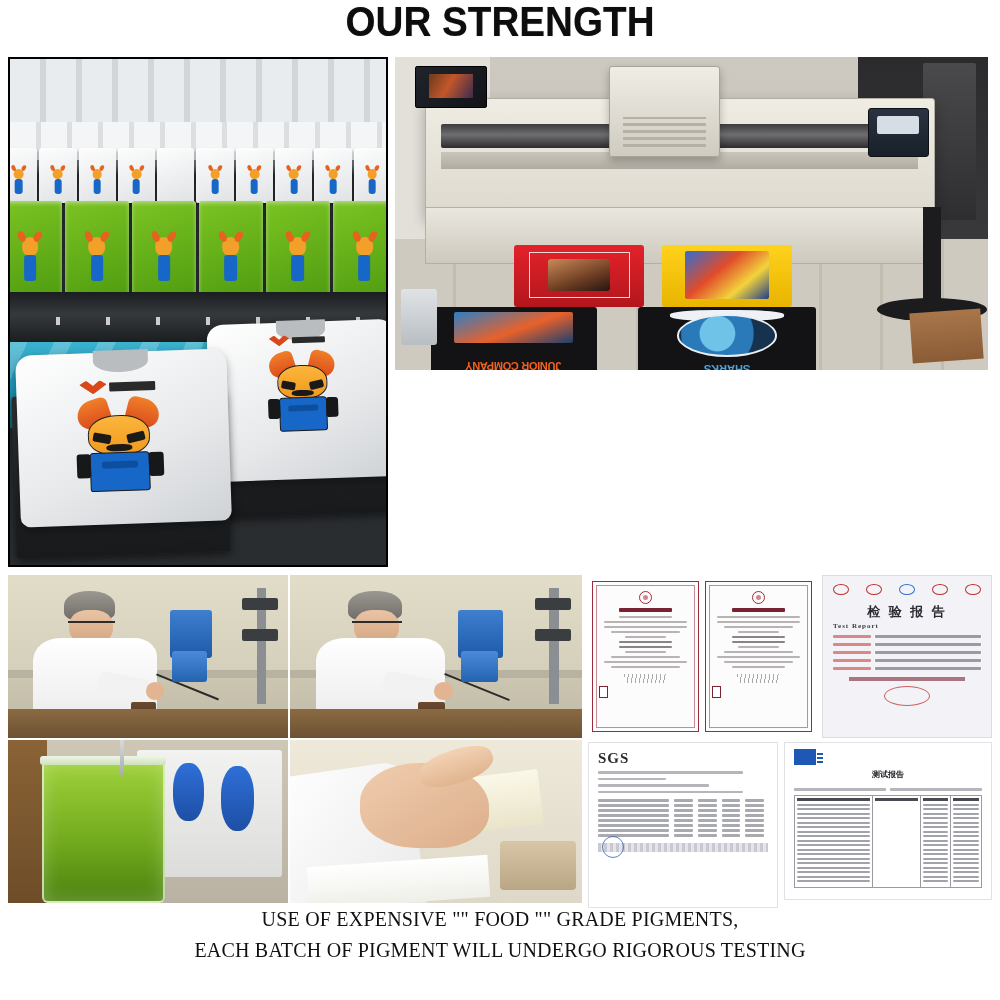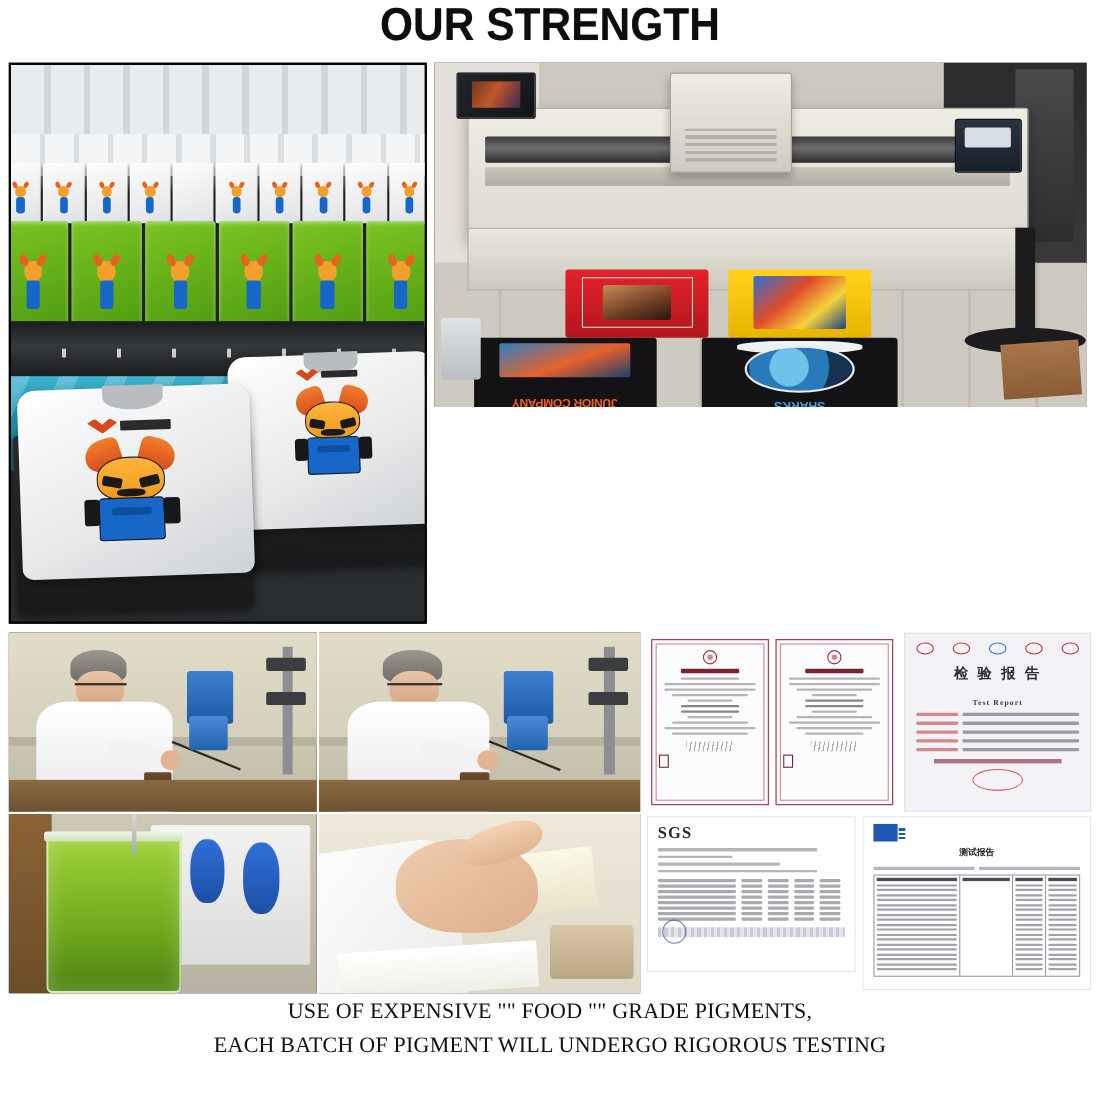--- a/index.html
+++ b/index.html
@@ -240,21 +240,21 @@
   .hd-paper { position:absolute; left:46%; top:22%; width:40%; height:34%;
       background: linear-gradient(#fbf8e8,#e9e4c9); transform: rotate(-7deg); border-radius:2px; }
   .hd-paper2 { position:absolute; left:6%; bottom:0; width:62%; height:26%;
       background: linear-gradient(#ffffff,#efefe8); transform: rotate(-4deg); }
   .hd-blur { position:absolute; right:2%; bottom:8%; width:26%; height:30%;
       background: linear-gradient(#d8c6a8,#b9a684); border-radius:4px; }
 
   
   #p-certs { left: 588px; top: 575px; width: 228px; height: 163px; background:#fff; }
   #p-report { left: 822px; top: 575px; width: 170px; height: 163px; background:#fff; }
-  #p-sgs { left: 588px; top: 742px; width: 190px; height: 142px; background:#fff; }
+  #p-sgs { left: 588px; top: 742px; width: 190px; height: 166px; background:#fff; }
   #p-tr { left: 784px; top: 742px; width: 208px; height: 158px; background:#fff; }
 
   .cert-pair { position:absolute; inset:0; display:flex; gap:6px; background:#fff; padding:6px 4px; }
   .cert { flex:1; background:#fdfcfc; border:1.5px solid #9c2b3a; position:relative; padding:7px 6px; }
   .cert:before { content:""; position:absolute; inset:3px; border:.5px solid #c78b95; }
   .cert-seal { width:13px; height:13px; border-radius:50%; border:1.5px solid #9c2b3a;
       margin:2px auto 4px; position:relative; }
   .cert-seal:after { content:""; position:absolute; inset:3px; border-radius:50%; background:#9c2b3a; opacity:.55; }
   .cert-title { height:4px; width:56%; margin:0 auto 4px; background:#7a2230; border-radius:1px; }
   .cert-line { height:2px; background:#b9b4b4; margin:0 auto 3px; border-radius:1px; }
@@ -265,22 +265,22 @@
   .cert-badge { width:9px; height:12px; background:#fff; border:1px solid #7a2230; margin-top:3px; }
 
   .rep-wrap { position:absolute; inset:0; background:#f3f3f7; padding:8px 10px;
       border:1px solid #dcdce2; }
   .rep-logos { display:flex; justify-content:space-between; margin-bottom:8px; }
   .rep-logo { width:16px; height:11px; border:1.5px solid #c03030; border-radius:50%;
       position:relative; }
   .rep-logo.blue { border-color:#2f6fd0; }
   .rep-cn { text-align:center; font-size:13px; font-weight:bold; color:#2b2b33;
       letter-spacing:2px; font-family:"DejaVu Sans", sans-serif; }
-  .rep-en { text-align:center; font-size:7px; font-weight:bold; color:#3a3a44;
-      letter-spacing:1px; margin-top:14px; font-family:"Liberation Serif", serif; }
+  .rep-en { font-size:7px; font-weight:bold; color:#3a3a44;
+      letter-spacing:1px; margin-top:1px; font-family:"Liberation Serif", serif; }
   .rep-field { display:flex; gap:4px; align-items:center; margin-top:5px; }
   .rep-key { width:26%; height:3px; background:#c03030; opacity:.55; border-radius:1px; }
   .rep-val { flex:1; height:3px; background:#9a9aa2; border-radius:1px; }
   .rep-foot { margin-top:7px; height:4px; width:78%; margin-left:auto; margin-right:auto;
       background:#7a2230; opacity:.6; }
   .rep-stamp { width:46px; height:20px; margin:5px auto 0; border:1.5px solid #c03030;
       border-radius:50%; opacity:.75; }
 
   .sgs-wrap { position:absolute; inset:0; background:#fff; padding:7px 9px; border:1px solid #e2e2e6; }
   .sgs-logo { font-family:"Liberation Serif", serif; font-size:15px; font-weight:bold;

